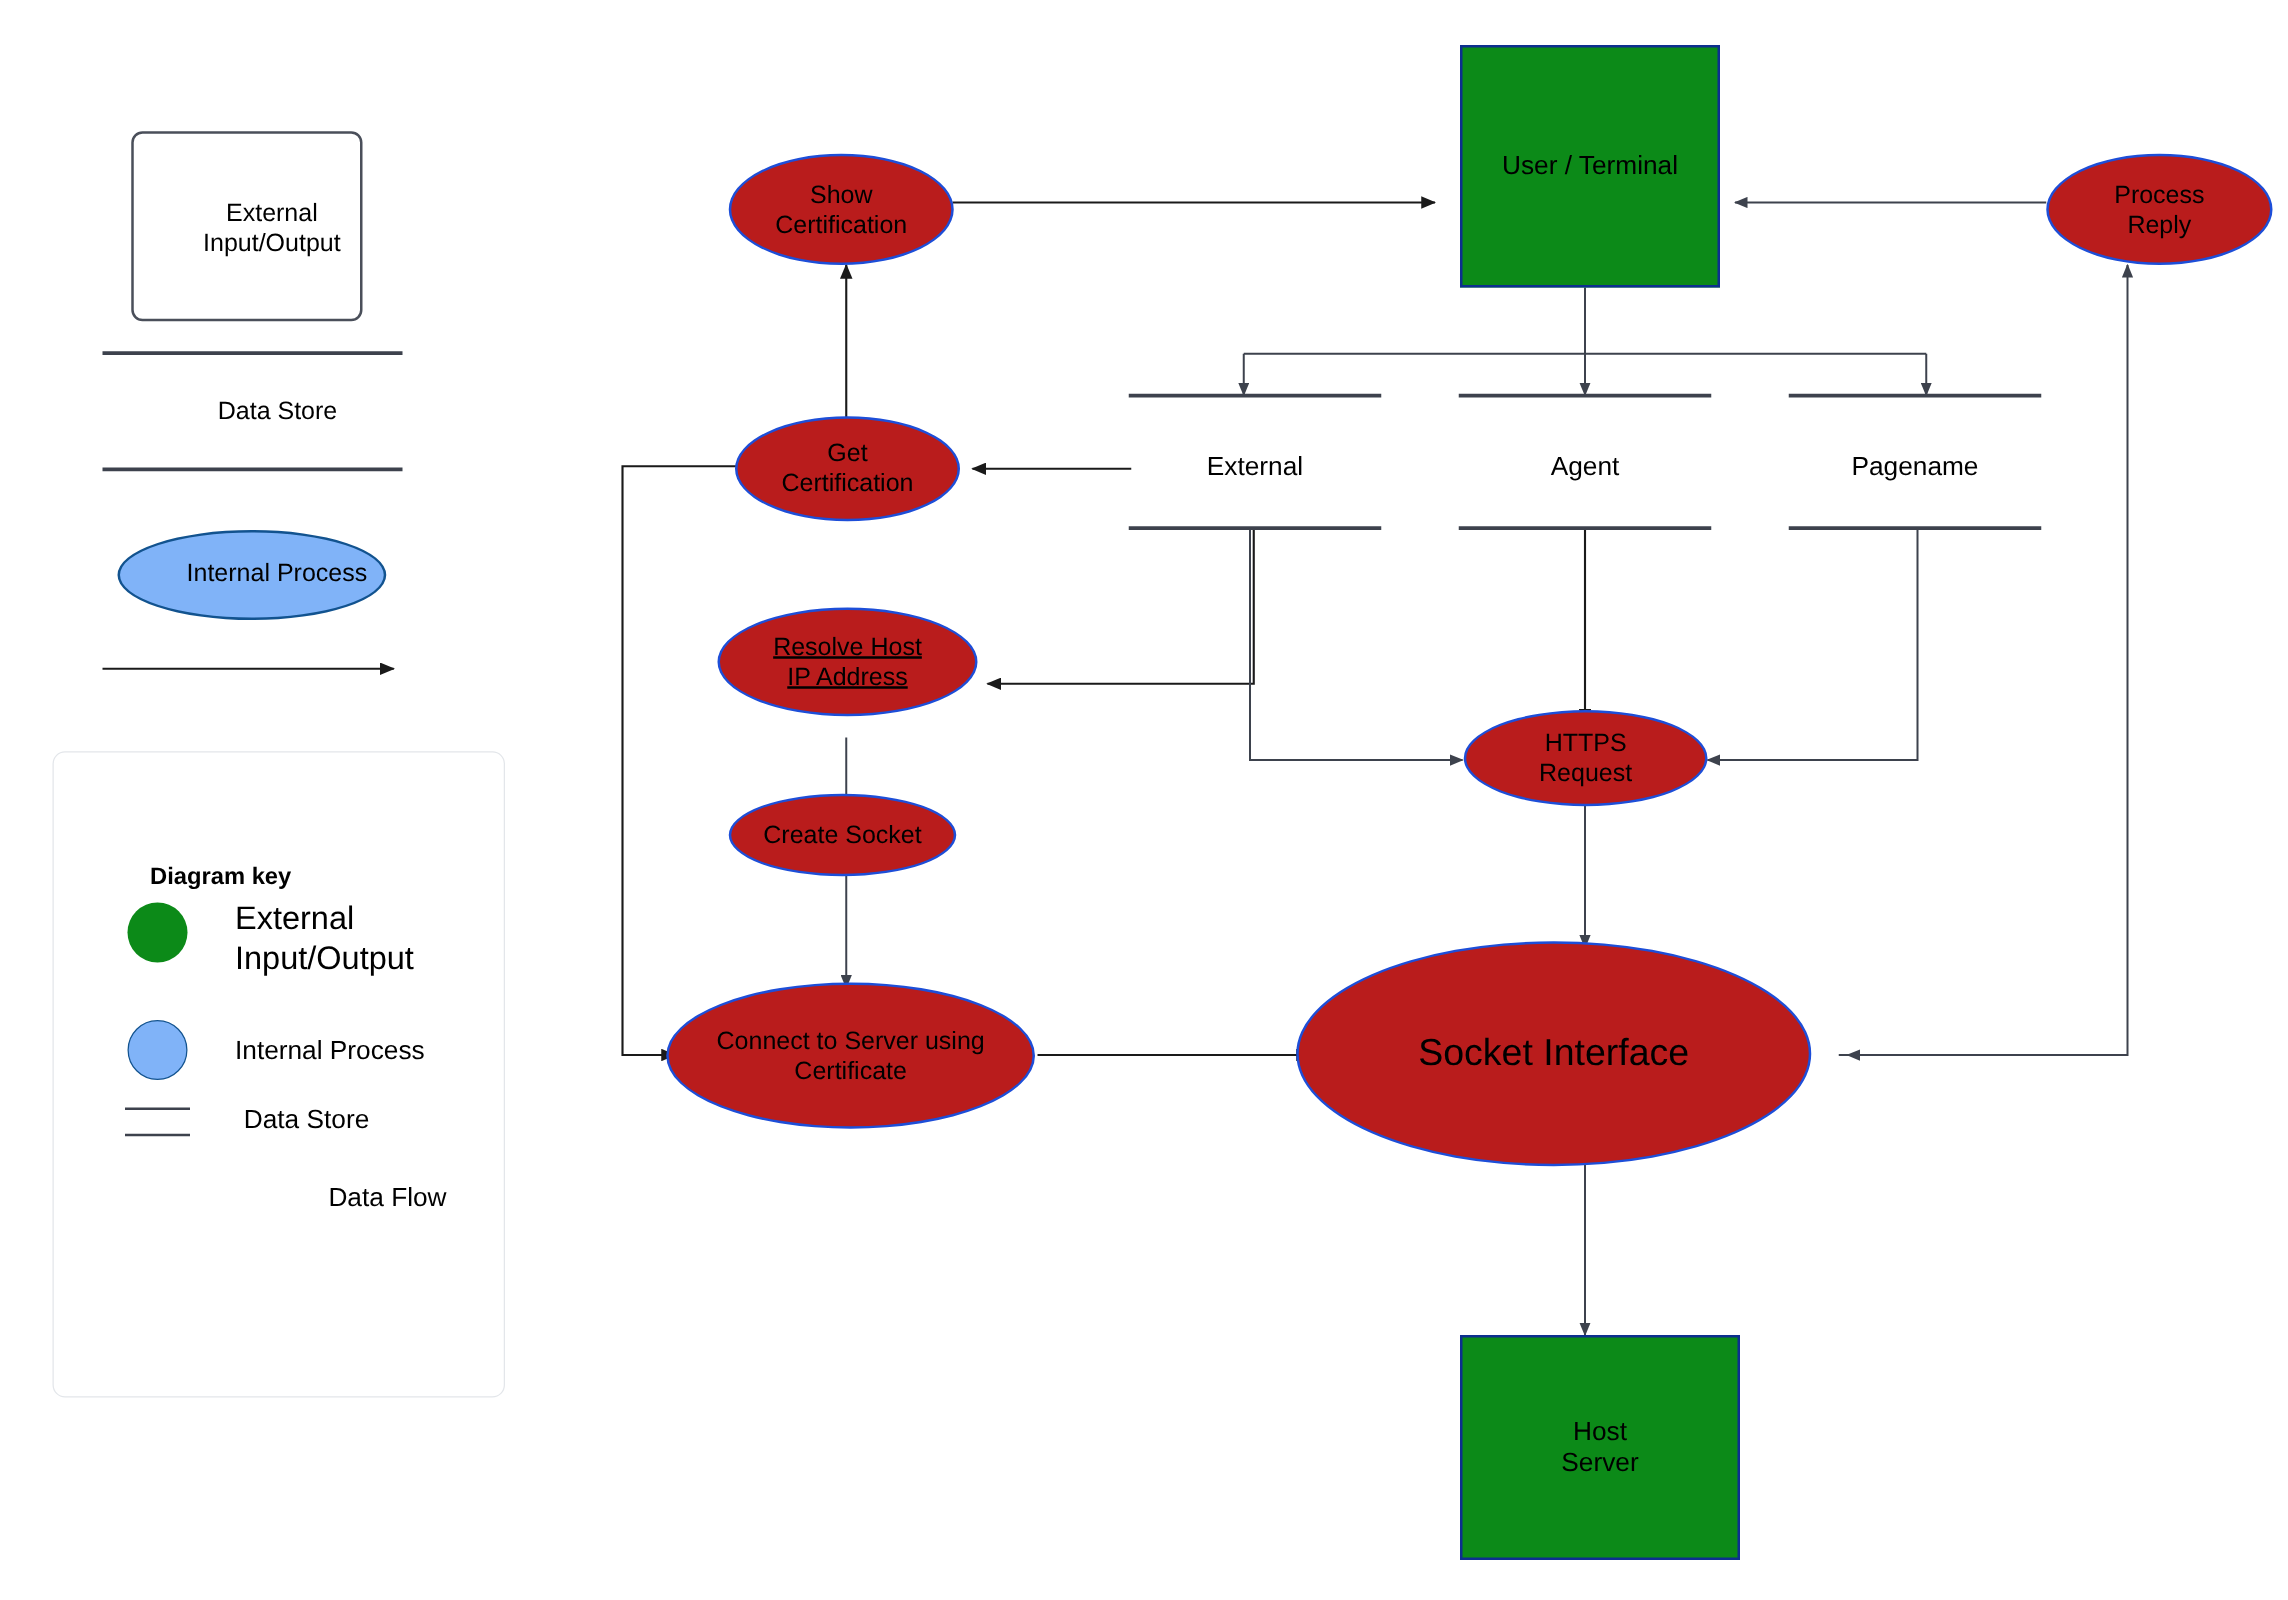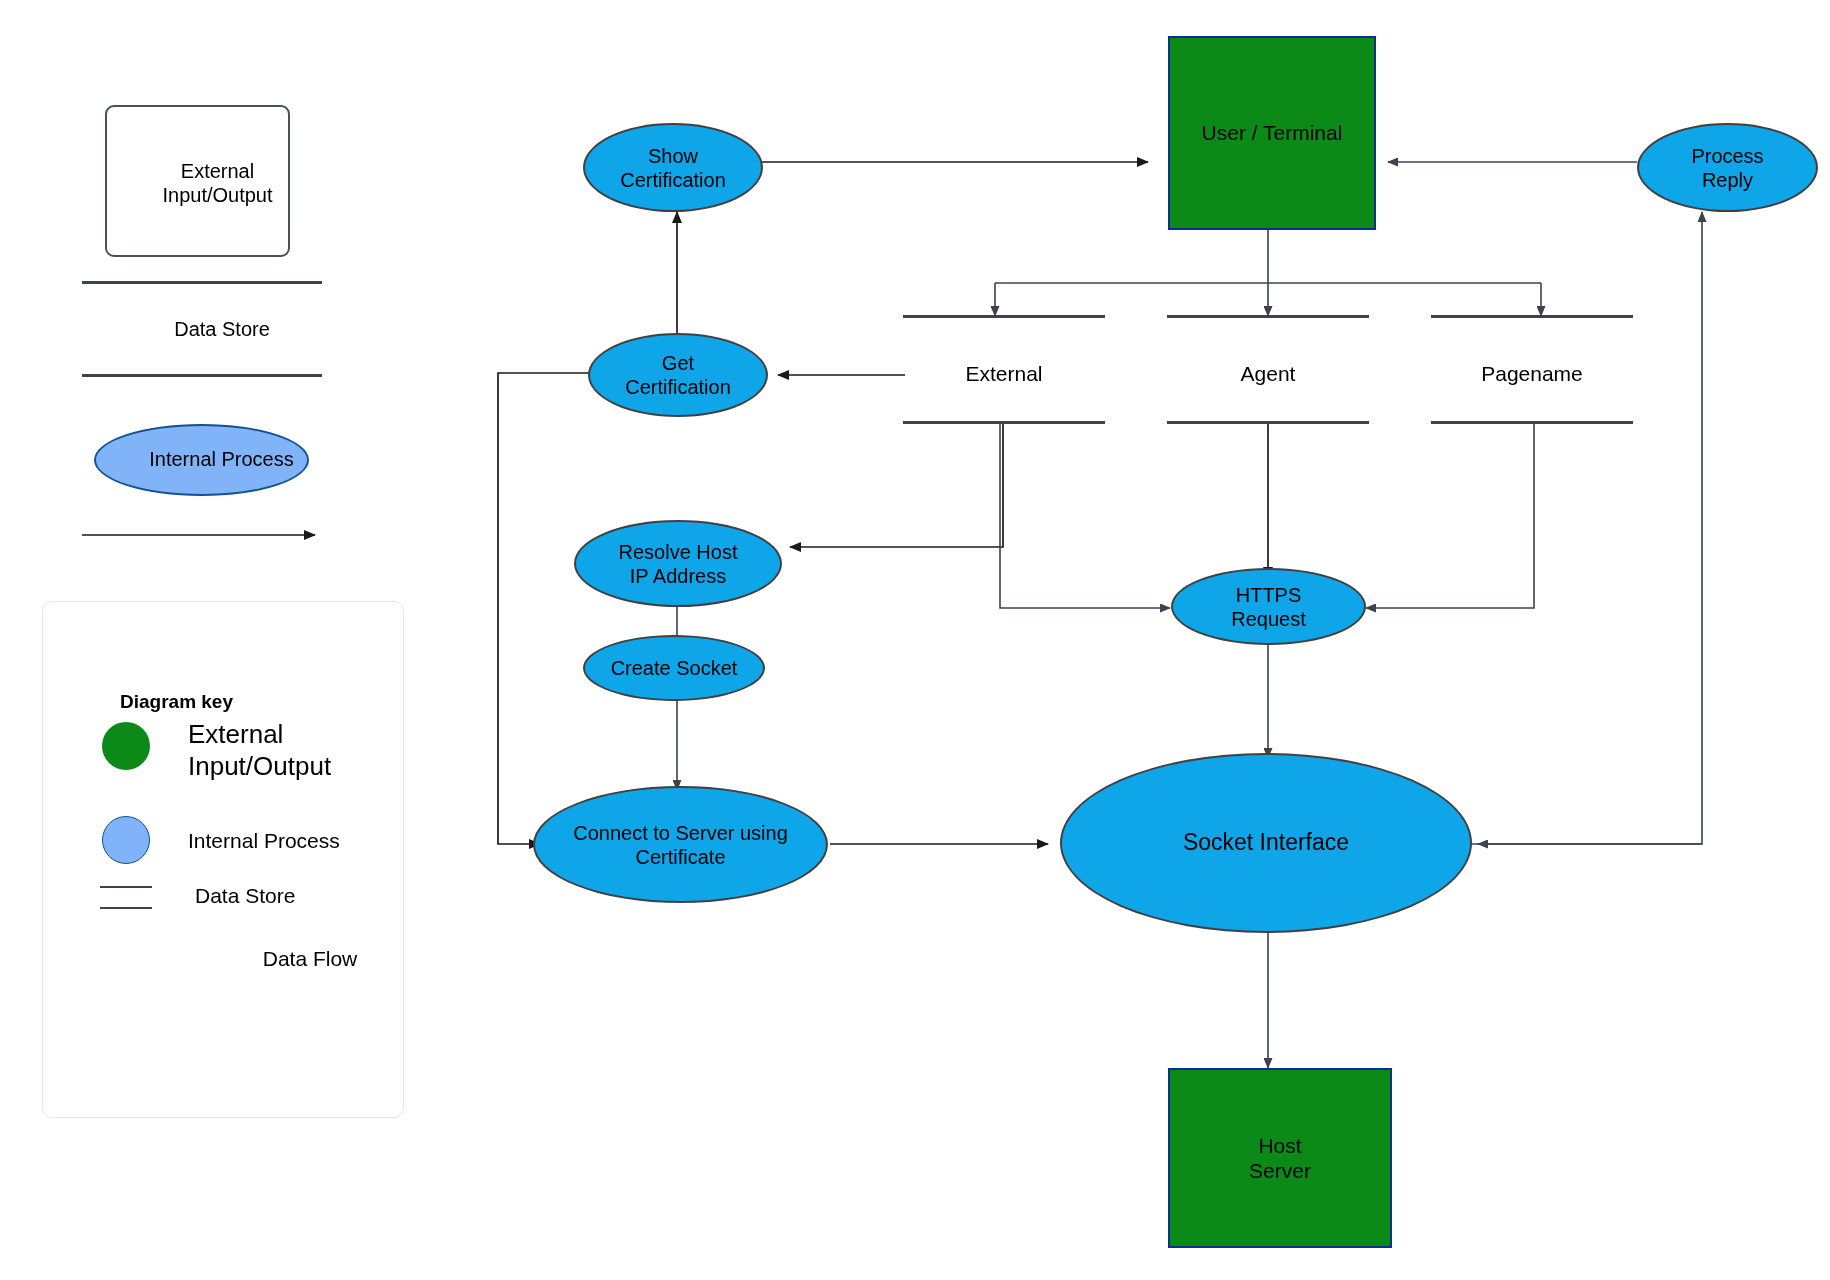--- a/index.html
+++ b/index.html
@@ -111,22 +111,22 @@
     line-height: 1.2;
     white-space: pre-line;
   }
   .ext {
     background: #0c8a18;
     border: 2px solid #0d2f8f;
     border-radius: 0;
     font-size: 21px;
   }
   .proc {
-    background: #0ea5e9;
-    border: 2px solid #404040;
+    background: #b91c1c;
+    border: 2px solid #1d4ed8;
     border-radius: 50%;
     font-size: 20px;
   }
   .store-label {
     position: absolute;
     text-align: center;
     font-size: 21px;
     color: #000000;
   }
   .store-rule {
@@ -227,32 +227,32 @@
 
 <div class="node proc" style="left:583px; top:123px; width:180px; height:89px;">Show
 Certification</div>
 
 <div class="node proc" style="left:588px; top:333px; width:180px; height:84px;">Get
 Certification</div>
 
 <div class="node proc" style="left:1637px; top:123px; width:181px; height:89px;">Process
 Reply</div>
 
-<div class="node proc" style="left:574px; top:520px; width:208px; height:87px;">Resolve Host
+<div class="node proc" style="left:574px; top:486px; width:208px; height:87px;text-decoration:underline;">Resolve Host
 IP Address</div>
 
 <div class="node proc" style="left:583px; top:635px; width:182px; height:66px;">Create Socket</div>
 
 <div class="node proc" style="left:533px; top:786px; width:295px; height:117px;">Connect to Server using
 Certificate</div>
 
 <div class="node proc" style="left:1171px; top:568px; width:195px; height:77px;">HTTPS
 Request</div>
 
-<div class="node proc" style="left:1060px; top:753px; width:412px; height:180px; font-size:23px;">Socket Interface</div>
+<div class="node proc" style="left:1037px; top:753px; width:412px; height:180px; font-size:30px;">Socket Interface</div>
 
 <div class="store-rule" style="left:903px; top:315px; width:202px;"></div>
 <div class="store-label" style="left:903px; top:362px; width:202px;">External</div>
 <div class="store-rule" style="left:903px; top:421px; width:202px;"></div>
 
 <div class="store-rule" style="left:1167px; top:315px; width:202px;"></div>
 <div class="store-label" style="left:1167px; top:362px; width:202px;text-align:center;">Agent</div>
 <div class="store-rule" style="left:1167px; top:421px; width:202px;"></div>
 
 <div class="store-rule" style="left:1431px; top:315px; width:202px;"></div>

